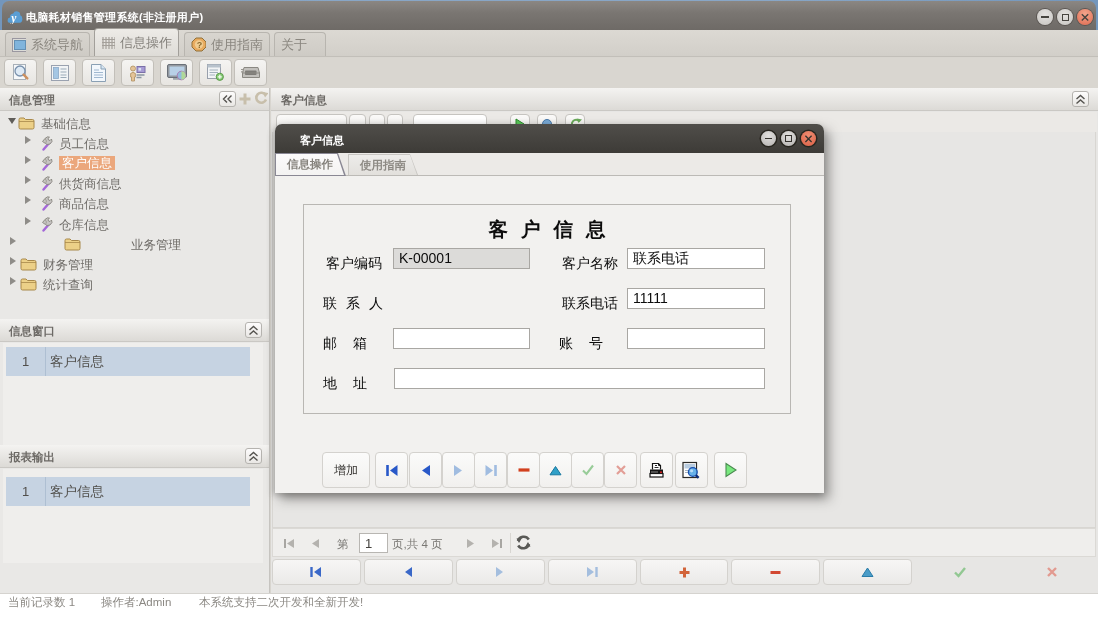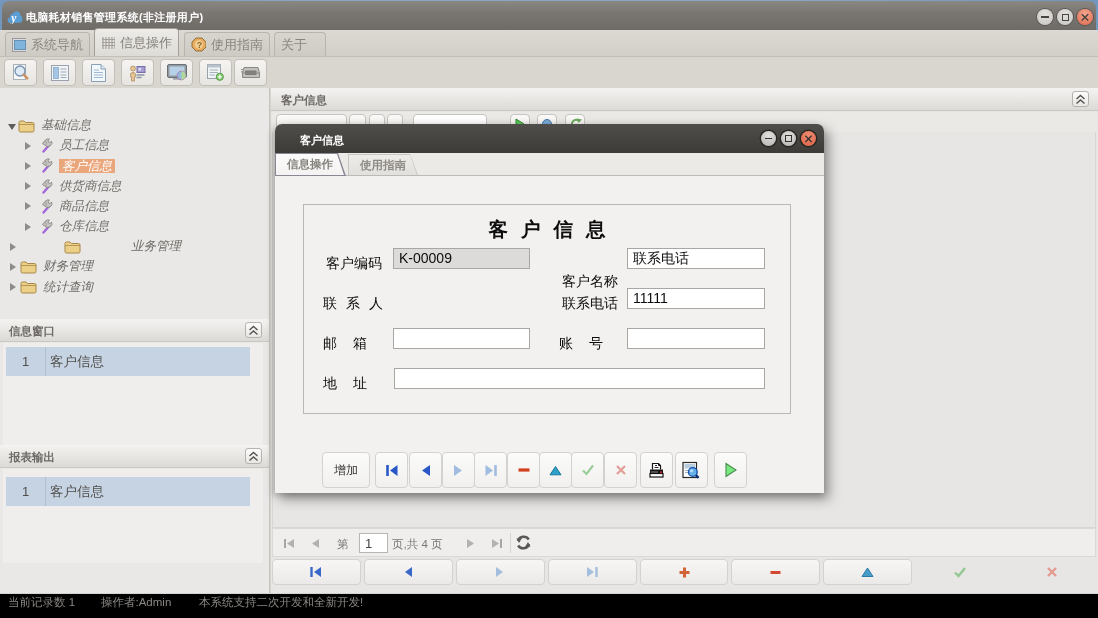--- a/index.html
+++ b/index.html
@@ -31,21 +31,21 @@
   background:linear-gradient(#f5f4f2,#e7e5e1); display:flex; align-items:center; justify-content:center; }
 
 
 #leftpanel { position:absolute; left:0; top:88px; width:270px; height:505px; background:#e9e8e6; border-right:1px solid #c6c4c0; }
 .phead { position:absolute; left:0; width:269px; height:23px; background:linear-gradient(#f4f3f1,#dcdad6); border-bottom:1px solid #cac8c4; }
 .phead .ptitle { position:absolute; left:9px; top:5px; font-size:11.5px; font-weight:bold; color:#6d6a66; }
 .cbtn { position:absolute; width:17px; height:16px; background:linear-gradient(#fdfcfc,#e9e7e4);
   border:1px solid #b5b3af; border-radius:3px; display:flex; align-items:center; justify-content:center; }
 
 
-.trow { position:absolute; height:20px; font-size:12.5px; color:#6f6c68; display:flex; align-items:center;font-style:italic; }
+.trow { position:absolute; height:20px; font-size:12.5px; color:#6f6c68; display:flex; align-items:flex-start; }
 .arr-r { width:0; height:0; border-left:6px solid #8e8c88; border-top:4.5px solid transparent; border-bottom:4.5px solid transparent; }
 .arr-d { width:0; height:0; border-top:6px solid #5f5d59; border-left:4.5px solid transparent; border-right:4.5px solid transparent; }
 .sel { background:#eba77c; color:#fefefe; padding:0 3px; line-height:14px; }
 
 
 .listrow { position:absolute; left:6px; width:244px; height:29px; background:#c6d3e2; display:flex; }
 .listrow .num { width:40px; font-size:13px; color:#514f4b; border-right:1px solid #aebfd2; display:flex; align-items:center; justify-content:center; }
 .listrow .lbl { padding-left:4px; font-size:13.5px; color:#514f4b; display:flex; align-items:center; }
 .listarea { position:absolute; left:3px; width:260px; background:#efeeec; }
 
@@ -58,21 +58,21 @@
 #rcontent { position:absolute; left:1px; top:44px; width:824px; height:396px; background:#e7e6e4; border:1px solid #d8d6d2; border-top:none; }
 #pagebar { position:absolute; left:1px; top:440px; width:824px; height:29px; background:#efeeec; border:1px solid #dbd9d5; }
 #pagebar .pgtxt { position:absolute; top:8px; font-size:11.5px; color:#7a7874; }
 .pgbtn { position:absolute; top:4px; width:22px; height:20px; border-radius:3px; display:flex; align-items:center; justify-content:center; }
 #btnrow { position:absolute; left:1px; top:471px; width:824px; height:26px; display:flex; gap:3px; }
 .bigbtn { flex:1; border:1px solid #d4d2ce; border-radius:4px; background:linear-gradient(#f7f6f5,#eceebe9);
   display:flex; align-items:center; justify-content:center; }
 .bigbtn { background:linear-gradient(#f7f6f5,#ebeae8); }
 
 
-#statusbar { position:absolute; left:0; top:593px; width:1098px; height:25px; background:#000000; border-top:1px solid #d5d3cf; font-size:11.5px; color:#8b8883; }
+#statusbar { position:absolute; left:0; top:593px; width:1098px; height:25px; background:#ffffff; border-top:1px solid #d5d3cf; font-size:11.5px; color:#8b8883; }
 #statusbar span { position:absolute; top:1px; }
 
 
 #dialog { position:absolute; left:275px; top:124px; width:549px; height:369px; background:#f2f1ef;
   border-radius:7px 7px 0 0; box-shadow:5px 6px 12px rgba(60,58,55,0.5), -2px 2px 6px rgba(60,58,55,0.3); }
 #dtitle { position:absolute; left:0; top:0; width:549px; height:29px; background:linear-gradient(#504e4a,#3d3b37); border-radius:7px 7px 0 0; }
 #dtitle .txt { position:absolute; left:25px; top:9px; font-size:11px; font-weight:bold; color:#fff; }
 .dwbtn { position:absolute; top:7px; width:15px; height:15px; border-radius:50%; }
 .dwbtn.mi { left:486px; background:radial-gradient(circle at 50% 30%, #e2e0de, #b4b2b0); box-shadow:0 0 0 1.5px #28261f; }
 .dwbtn.ma { left:506px; background:radial-gradient(circle at 50% 30%, #e2e0de, #b4b2b0); box-shadow:0 0 0 1.5px #28261f; }
@@ -201,20 +201,35 @@
       <svg width="20" height="16">
         <path d="M3 2.5 L17 2.5 L18.5 8 L18.5 12.5 L1.5 12.5 L1.5 8 Z" fill="#c2c0bc" stroke="#8a8882"></path>
         <rect x="4" y="5.5" width="11.5" height="4.6" rx="0.8" fill="#7e7c78"></rect>
         <path d="M1.5 8 H18.5" stroke="#8a8882"></path>
         <path d="M0 4.5 H2.5 M0 6.8 H2.5" stroke="#9a9892" stroke-width="1.2"></path>
       </svg>
     </div>
 </div>
 
 <div id="leftpanel">
+  <div class="phead" style="top:0;">
+      <span class="ptitle">信息管理</span>
+    <div class="cbtn" style="left:219px; top:3px;">
+        <svg width="11" height="10">
+          <path d="M5 1.5 L1.5 5 L5 8.5 M9.5 1.5 L6 5 L9.5 8.5" stroke="#55534f" stroke-width="1.4" fill="none"></path>
+        </svg>
+      </div>
+    <svg style="position:absolute; left:238px; top:4px;" width="14" height="14">
+        <path d="M7 1.5 V12.5 M1.5 7 H12.5" stroke="#c8bfab" stroke-width="3"></path>
+      </svg>
+    <svg style="position:absolute; left:254px; top:3px;" width="14" height="14">
+        <path d="M11.5 4 A5 5 0 1 0 12 8.5" stroke="#c8bfab" stroke-width="2.6" fill="none"></path>
+        <polygon points="9,1 14.5,2 11,6.5" fill="#c8bfab"></polygon>
+      </svg>
+  </div>
   <div id="treebox">
       <div class="trow" style="left:8px; top:27.5px;">
         <span class="arr-d" style="margin:2px 1px 0 0;"></span>
         <svg width="17" height="14" style="margin:0 6px 0 1px;">
           <path d="M1 3.5 Q1 2 2.5 2 L6 2 L7.5 3.5 L14.5 3.5 Q16 3.5 16 5 L16 11.5 Q16 13 14.5 13 L2.5 13 Q1 13 1 11.5 Z" fill="#ecd088" stroke="#a8884a"></path>
           <path d="M1 5.5 H16" stroke="#a8884a" stroke-width="0.8"></path>
         </svg>
         <span>基础信息</span>
       </div>
       <div class="trow" style="left:23px; top:47.69999999999999px;">
@@ -456,22 +471,22 @@
     <div class="dtab1o"></div>
       <div class="dtab1i">信息操作</div>
     <div class="dtab2o"></div>
       <div class="dtab2i">使用指南</div>
   </div>
   <div id="dbody">
     <div id="formbox">
       <div id="ftitle">客户信息</div>
     </div>
     <div class="flabel" style="left:51px; top:79px;">客户编码</div>
-    <div class="finput fdis" style="left:118px; top:72px; width:137px;">K-00009</div>
-    <div class="flabel" style="left:287px; top:79px;margin-top:18px;">客户名称</div>
+    <div class="finput fdis" style="left:118px; top:72px; width:137px;">K-00001</div>
+    <div class="flabel" style="left:287px; top:79px;">客户名称</div>
     <div class="finput" style="left:352px; top:72px; width:138px;">联系电话</div>
     <div class="flabel" style="left:48px; top:119px; letter-spacing:9px;">联系人</div>
     <div class="flabel" style="left:287px; top:119px;">联系电话</div>
     <div class="finput" style="left:352px; top:112px; width:138px;">11111</div>
     <div class="flabel" style="left:48px; top:159px; letter-spacing:16px;">邮箱</div>
     <div class="finput" style="left:118px; top:152px; width:137px;"></div>
     <div class="flabel" style="left:284px; top:159px; letter-spacing:16px;">账号</div>
     <div class="finput" style="left:352px; top:152px; width:138px;"></div>
     <div class="flabel" style="left:48px; top:199px; letter-spacing:16px;">地址</div>
     <div class="finput" style="left:119px; top:192px; width:371px;"></div>

